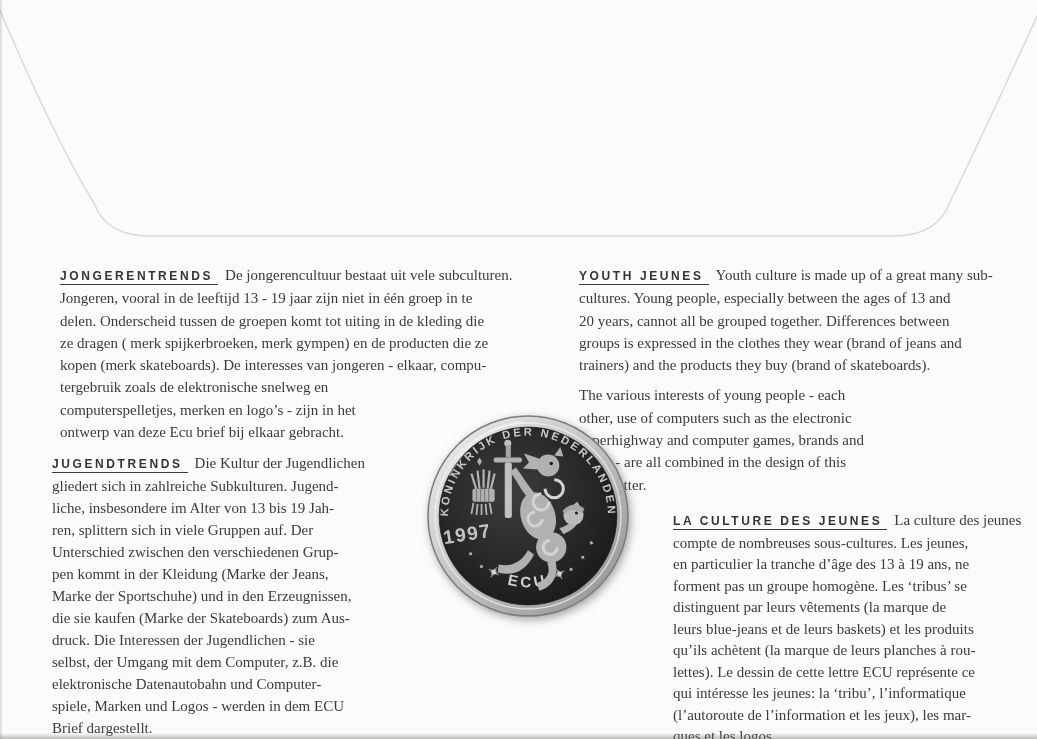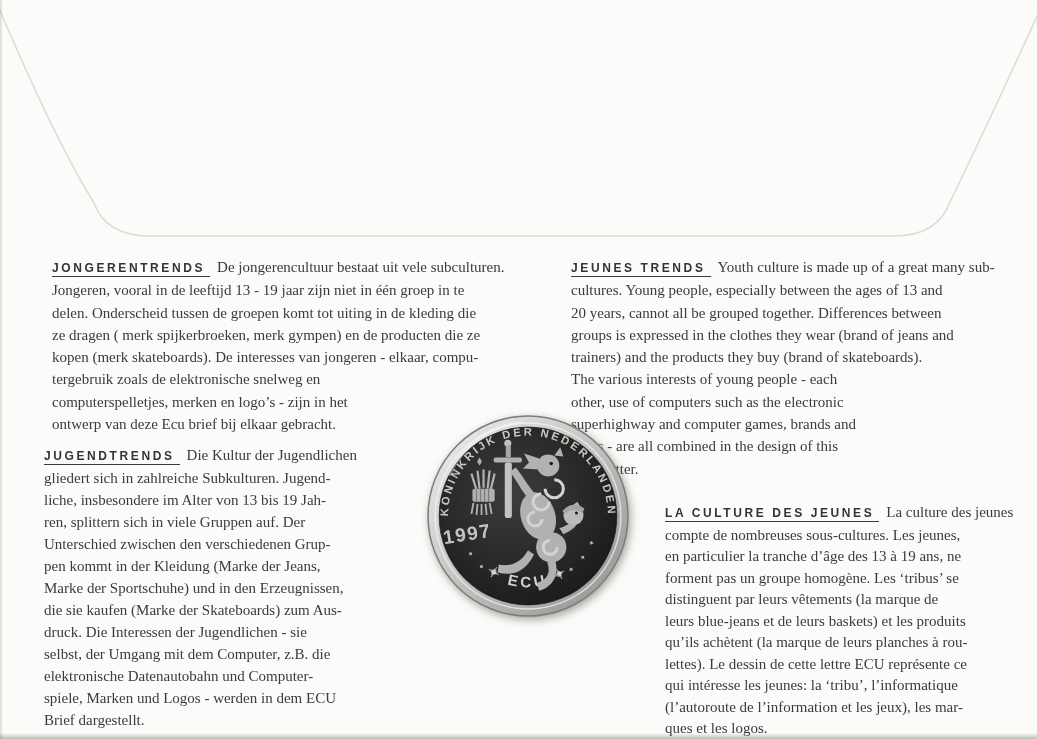--- a/index.html
+++ b/index.html
@@ -9,21 +9,21 @@
     font-family:"Liberation Serif", serif;
   }
   
   .edge-bottom { position:absolute; left:0; bottom:0; width:100%; height:6px;
     background:linear-gradient(to bottom, rgba(0,0,0,0), rgba(110,110,104,.45)); }
   .edge-left { position:absolute; left:0; top:0; width:3px; height:100%;
     background:linear-gradient(to right, rgba(130,130,124,.30), rgba(0,0,0,0)); }
   .flap-svg { position:absolute; left:0; top:0; }
 
   .tblock { position:absolute; }
-  .tblock p { margin:0; font-size:15px; line-height:22.3px; color:#3b3b3b; }
+  .tblock p { margin:8px; font-size:15px; line-height:22.3px; color:#3b3b3b; }
   .tblock.de p { line-height:22px; }
   .tblock.fr p { line-height:21.5px; }
   .hd {
     font-family:"Liberation Sans", sans-serif; font-weight:bold;
     font-size:12px; letter-spacing:2.6px; color:#343434;
     border-bottom:1.5px solid #3b3b3b; padding:0 5px 1px 0; margin-right:7px;
     white-space:pre;
   }
   .bd { white-space:pre; }
   .wrapped { margin-left:92px; }
@@ -67,21 +67,21 @@
 druck. Die Interessen der Jugendlichen - sie
 selbst, der Umgang mit dem Computer, z.B. die
 elektronische Datenautobahn und Computer-
 spiele, Marken und Logos - werden in dem ECU
 Brief dargestellt.</span>
     </p>
   </div>
 
   <div class="tblock en" style="left:571px; top:256px;">
     <p>
-      <span class="hd">JEUNES TRENDS</span><span class="bd">Youth culture is made up of a great many sub-
+      <span class="hd">YOUTH JEUNES</span><span class="bd">Youth culture is made up of a great many sub-
 cultures. Young people, especially between the ages of 13 and
 20 years, cannot all be grouped together. Differences between
 groups is expressed in the clothes they wear (brand of jeans and
 trainers) and the products they buy (brand of skateboards).</span>
     </p>
     <p class="wrapped">
       <span class="bd">The various interests of young people - each
 other, use of computers such as the electronic
 superhighway and computer games, brands and
 logos - are all combined in the design of this

